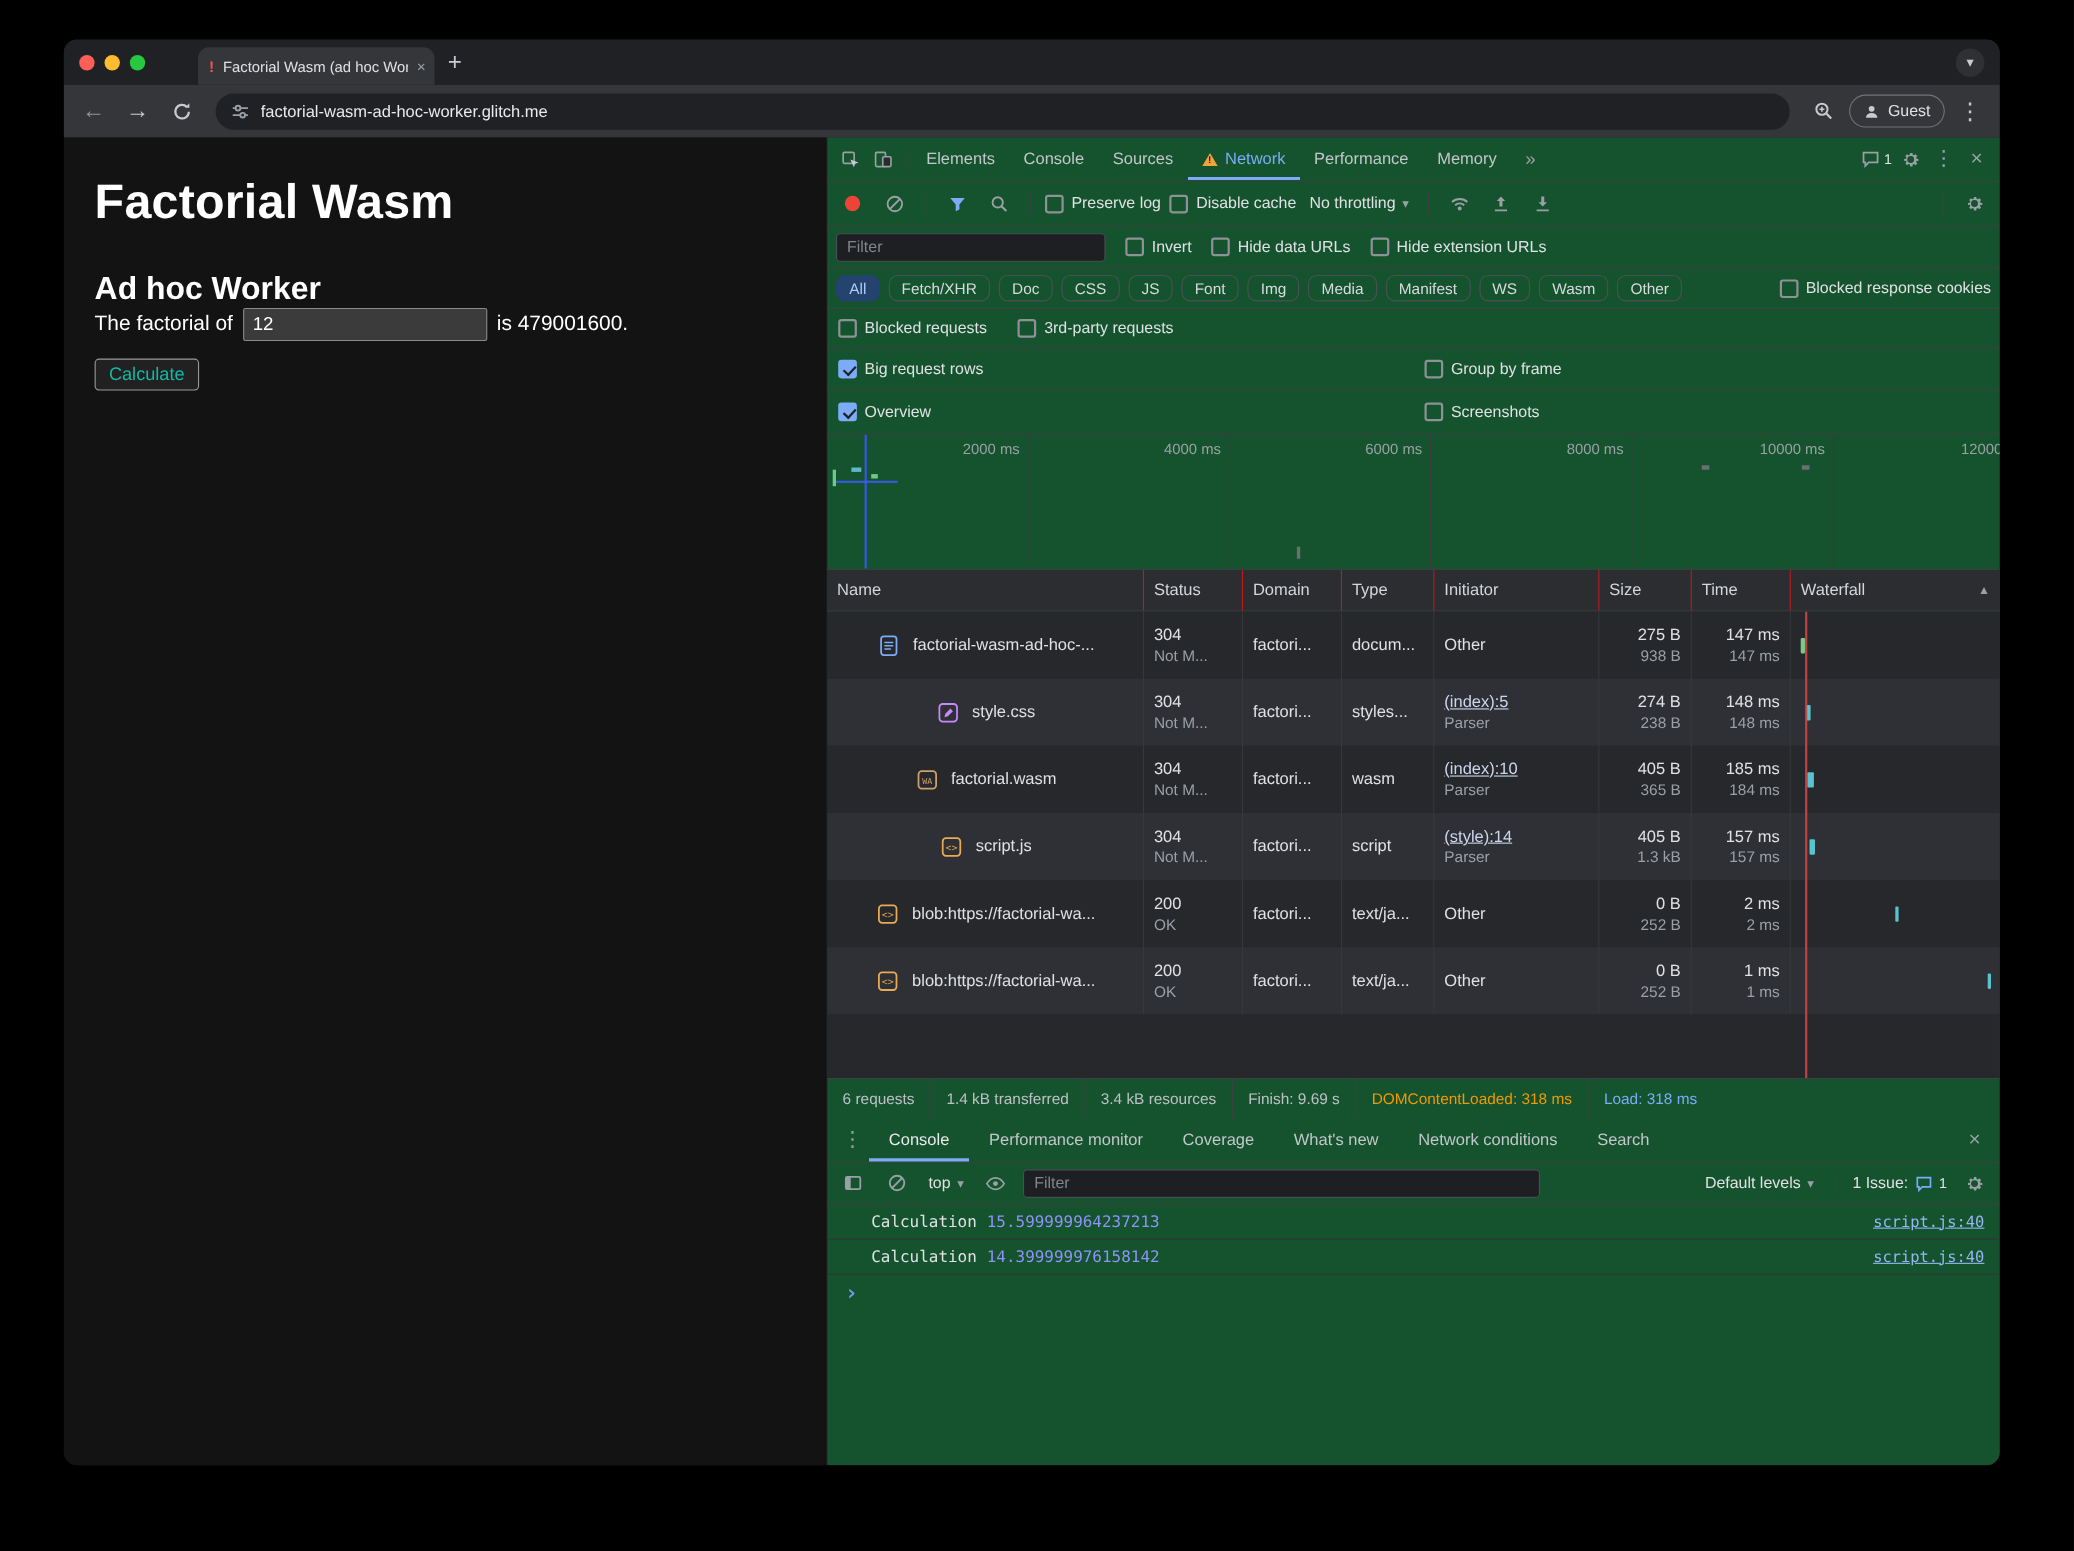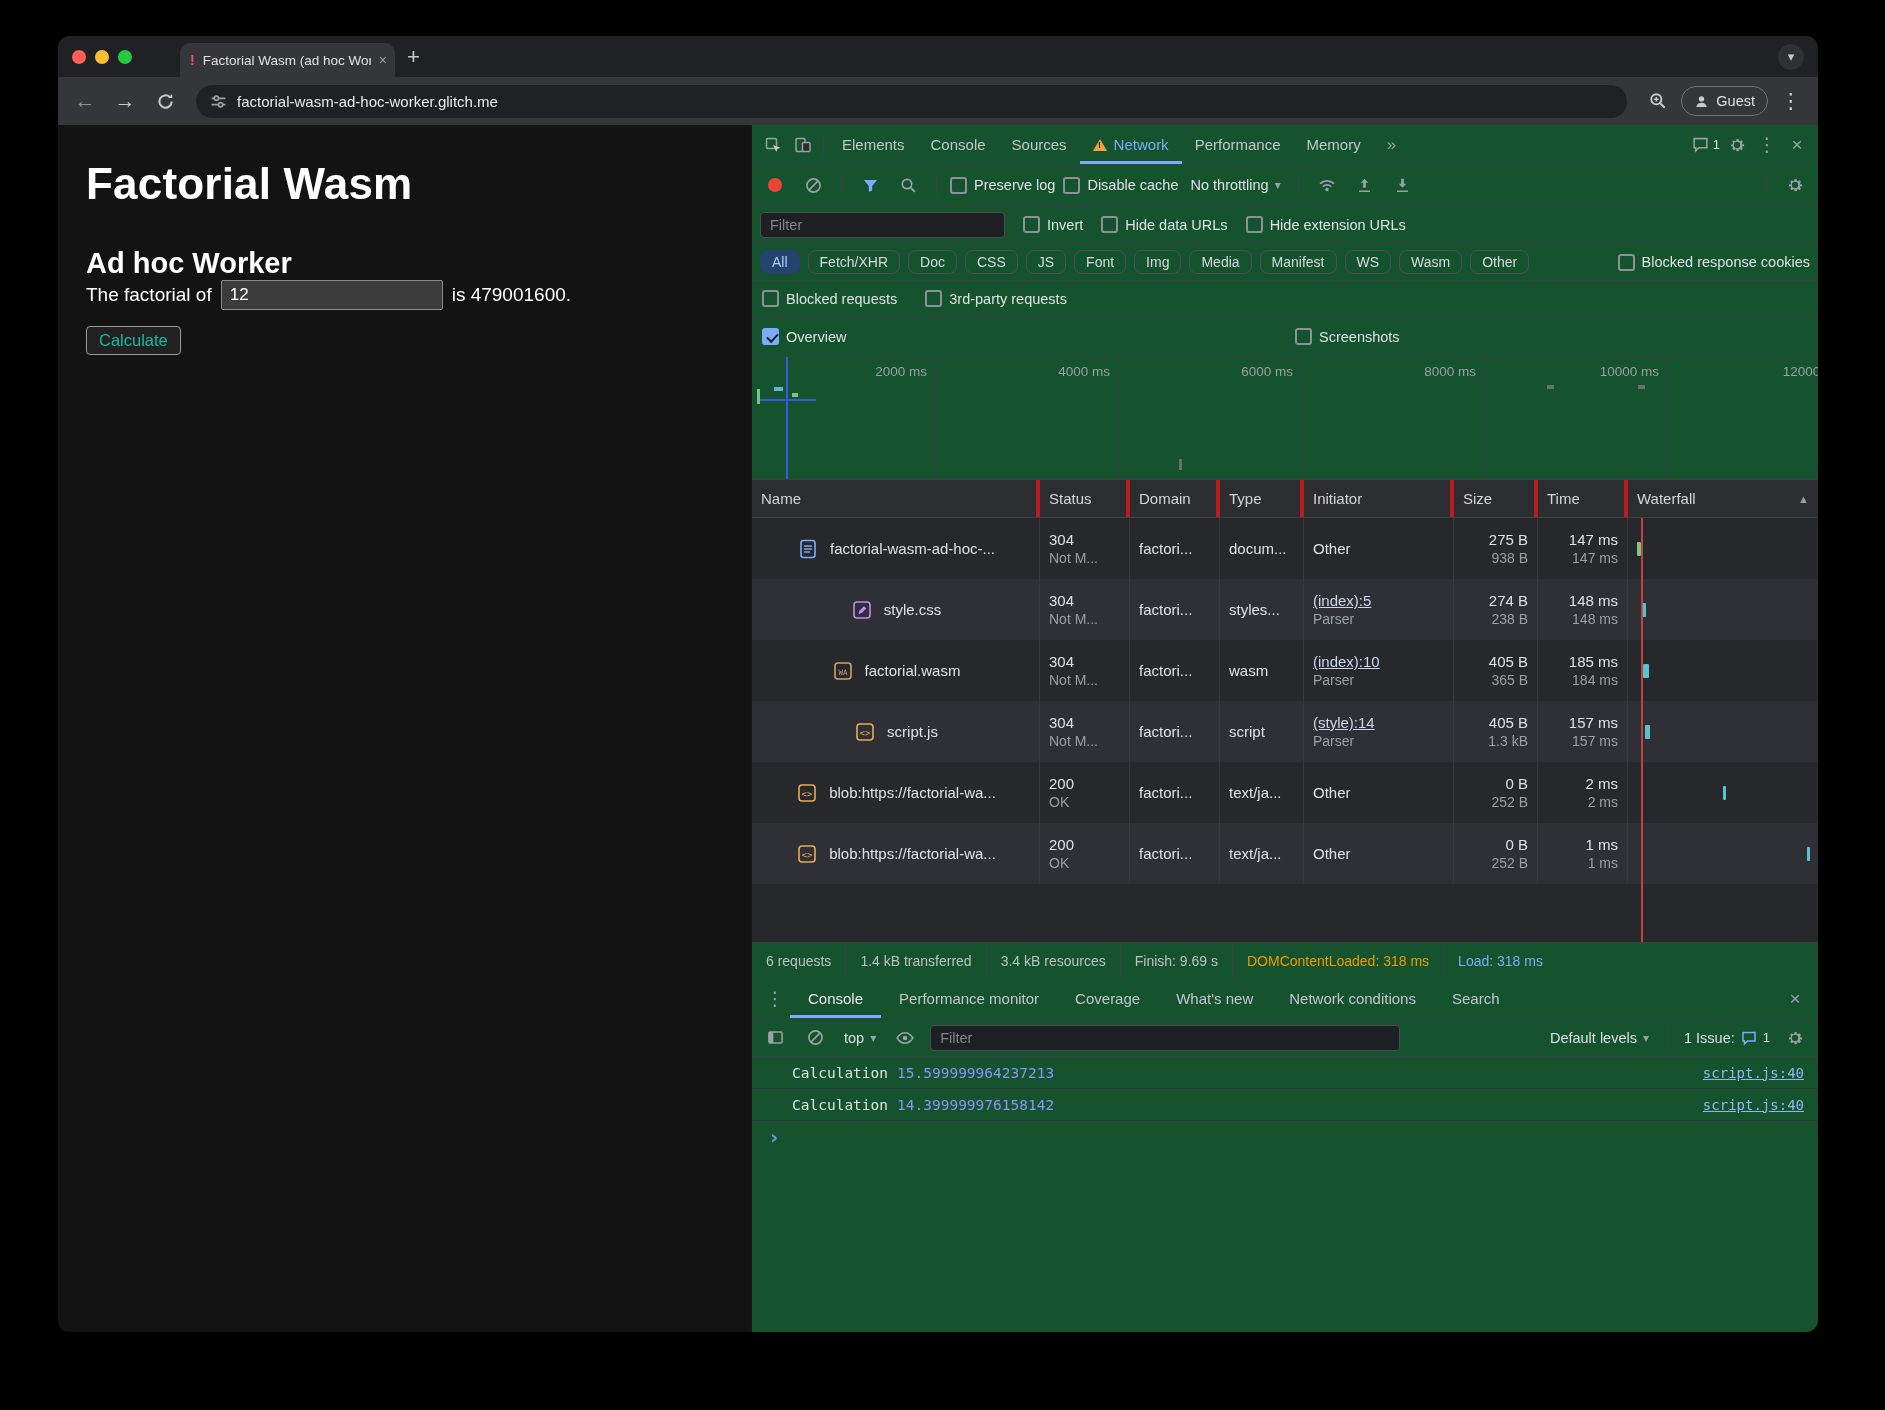--- a/index.html
+++ b/index.html
@@ -97,21 +97,21 @@
 .tl-hline{left:8px;top:42px;width:56px;height:2px;background:#3d5afe;opacity:.85}
 .tl-green{left:5px;top:32px;width:3px;height:15px;background:#74c687}
 .tl-teal1{left:22px;top:30px;width:9px;height:4px;background:#5fb8c9}
 .tl-teal2{left:40px;top:36px;width:6px;height:4px;background:#74c687}
 .tl-gray1{left:427px;bottom:9px;width:3px;height:11px;background:#6b6f74}
 .tl-gray2{left:795px;top:28px;width:7px;height:4px;background:#6b6f74}
 .tl-gray3{left:886px;top:28px;width:7px;height:4px;background:#6b6f74}
 
 .net-header,.net-row{display:grid;grid-template-columns:288px 90px 90px 84px 150px 84px 90px minmax(0,1fr)}
 .net-header{height:38px;background:#2b2d31;border-bottom:1px solid #3c4043;flex:0 0 38px}
-.net-header .cell{display:flex;align-items:center;padding:0 9px;border-right:4px solid #b91c1c;
+.net-header .cell{display:flex;align-items:center;padding:0 9px;border-right:1px solid #b91c1c;
   font-size:15px;color:#d3d6da;overflow:hidden;white-space:nowrap}
 .net-header .cell:last-child{border-right:none}
 .sort{margin-left:auto;color:#9aa0a6;font-size:11px}
 .net-body{height:424px;flex:0 0 424px;position:relative;background:#26282b;overflow:hidden}
 .net-row{height:61px}
 .net-row.odd{background:#26282b}.net-row.even{background:#2e3035}
 .net-row .cell{border-right:1px solid #35383c;padding:0 9px;display:flex;flex-direction:column;
   justify-content:center;overflow:hidden;gap:2px}
 .net-row .cell:last-child{border-right:none}
 .cell.name{flex-direction:row;align-items:center;gap:10px}
@@ -361,20 +361,30 @@
       <div class="opt-row r1">
         <label class="cbl">
           <span class="cb"></span>
           <span>Blocked requests</span>
         </label>
         <label class="cbl">
           <span class="cb"></span>
           <span>3rd-party requests</span>
         </label>
       </div>
+      <div class="opt-row r2 grid2">
+        <label class="cbl">
+          <span class="cb checked"></span>
+          <span>Big request rows</span>
+        </label>
+        <label class="cbl">
+          <span class="cb"></span>
+          <span>Group by frame</span>
+        </label>
+      </div>
       <div class="opt-row r3 grid2">
         <label class="cbl">
           <span class="cb checked"></span>
           <span>Overview</span>
         </label>
         <label class="cbl">
           <span class="cb"></span>
           <span>Screenshots</span>
         </label>
       </div>

